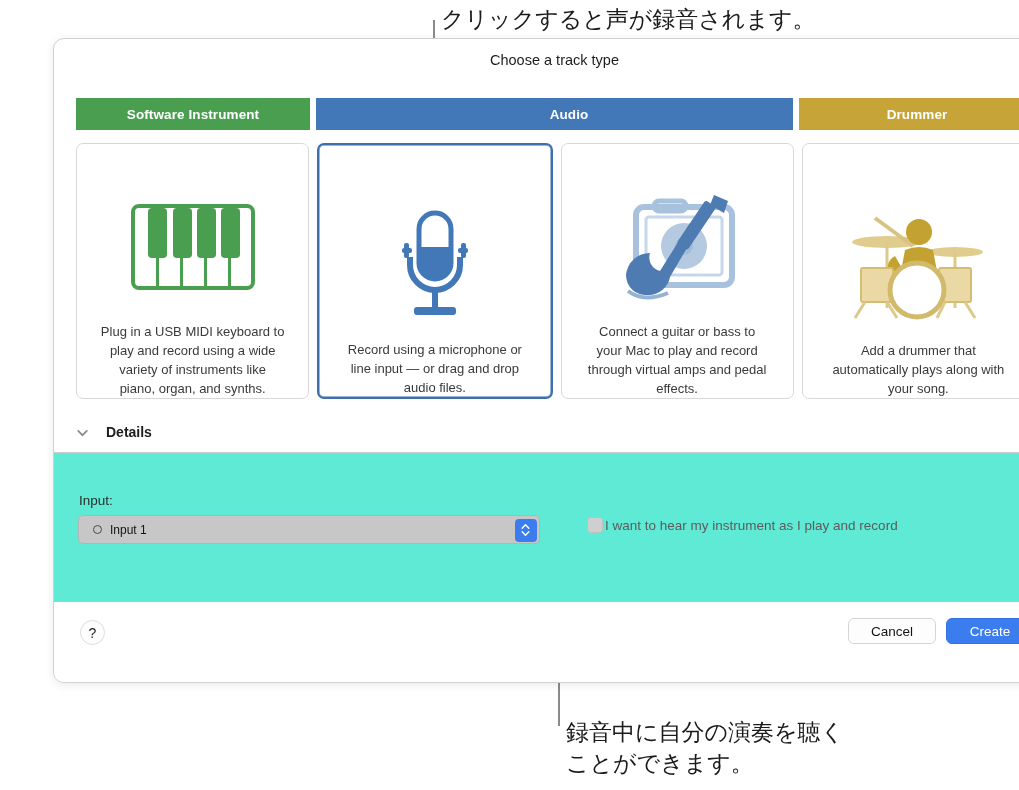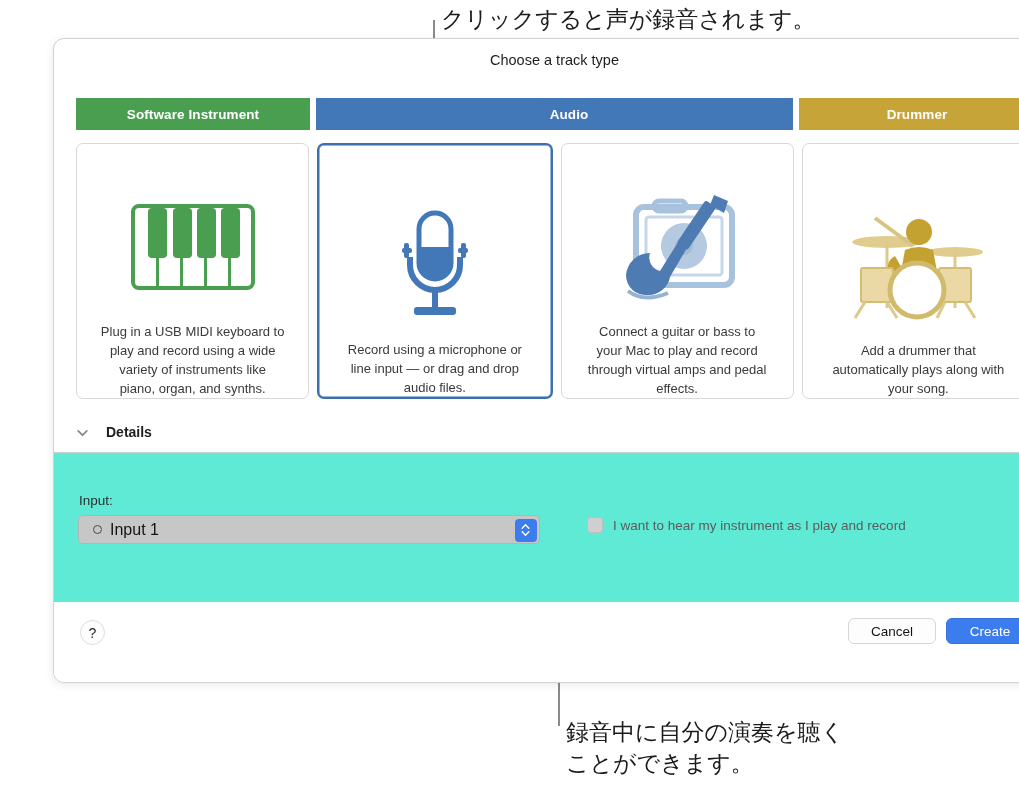--- a/index.html
+++ b/index.html
@@ -159,21 +159,21 @@
     display: flex;
     align-items: center;
   }
   .popup-circle {
     width: 9px; height: 9px;
     border: 1.4px solid #4a4a4a;
     border-radius: 50%;
     margin-left: 14px;
   }
   .popup-value {
-    font-size: 16px;
+    font-size: 12px;
     color: #141414;
     margin-left: 8px;
   }
   .stepper {
     position: absolute;
     right: 2.5px; top: 2.5px;
     width: 22px; height: 23px;
     background: #3b7def;
     border-radius: 4px;
     display: flex;
@@ -183,21 +183,21 @@
     gap: 2px;
     cursor: pointer;
   }
   .chev { width: 9px; height: 5px; display: block; }
 
   .checkbox-row {
     position: absolute;
     left: 533px; top: 64px;
     display: flex;
     align-items: center;
-    gap: 10px;
+    gap: 2px;
     cursor: pointer;
   }
   .checkbox {
     width: 16px; height: 16px;
     background: #cfcfcf;
     border: 1px solid #bfbfbf;
     border-radius: 3.5px;
   }
   .checkbox-label {
     font-size: 13.5px;

